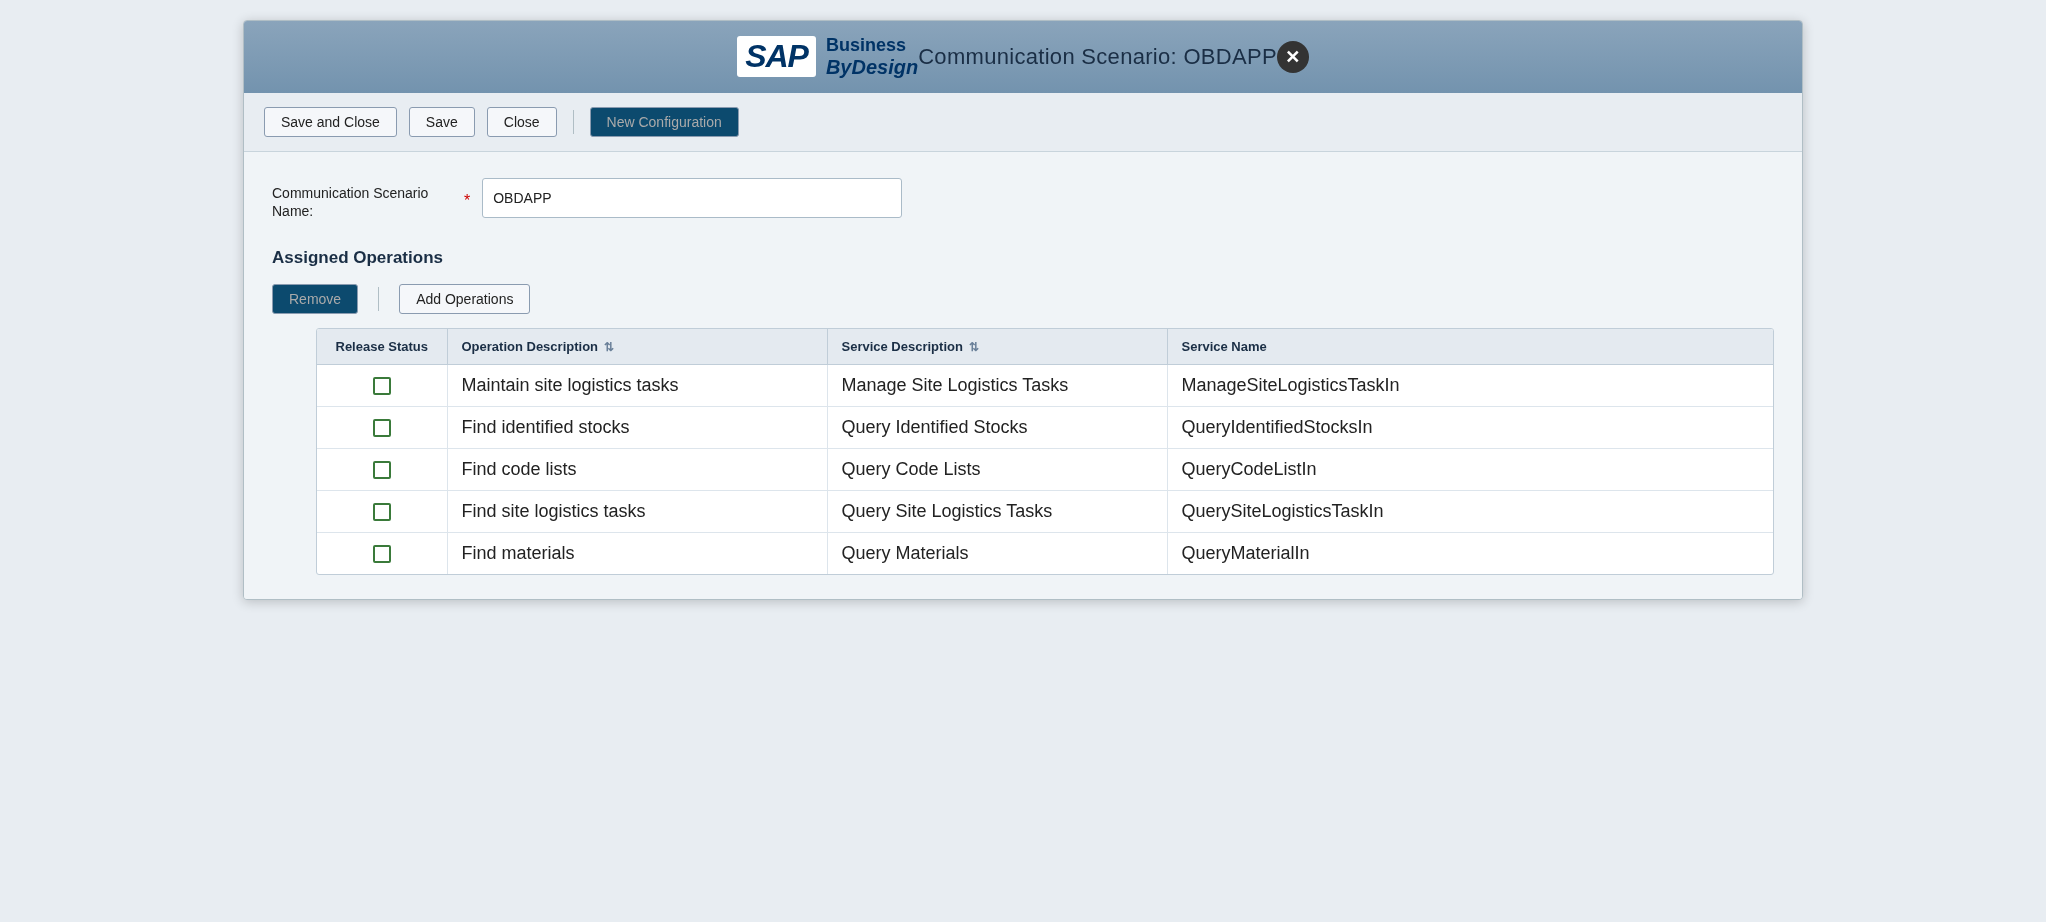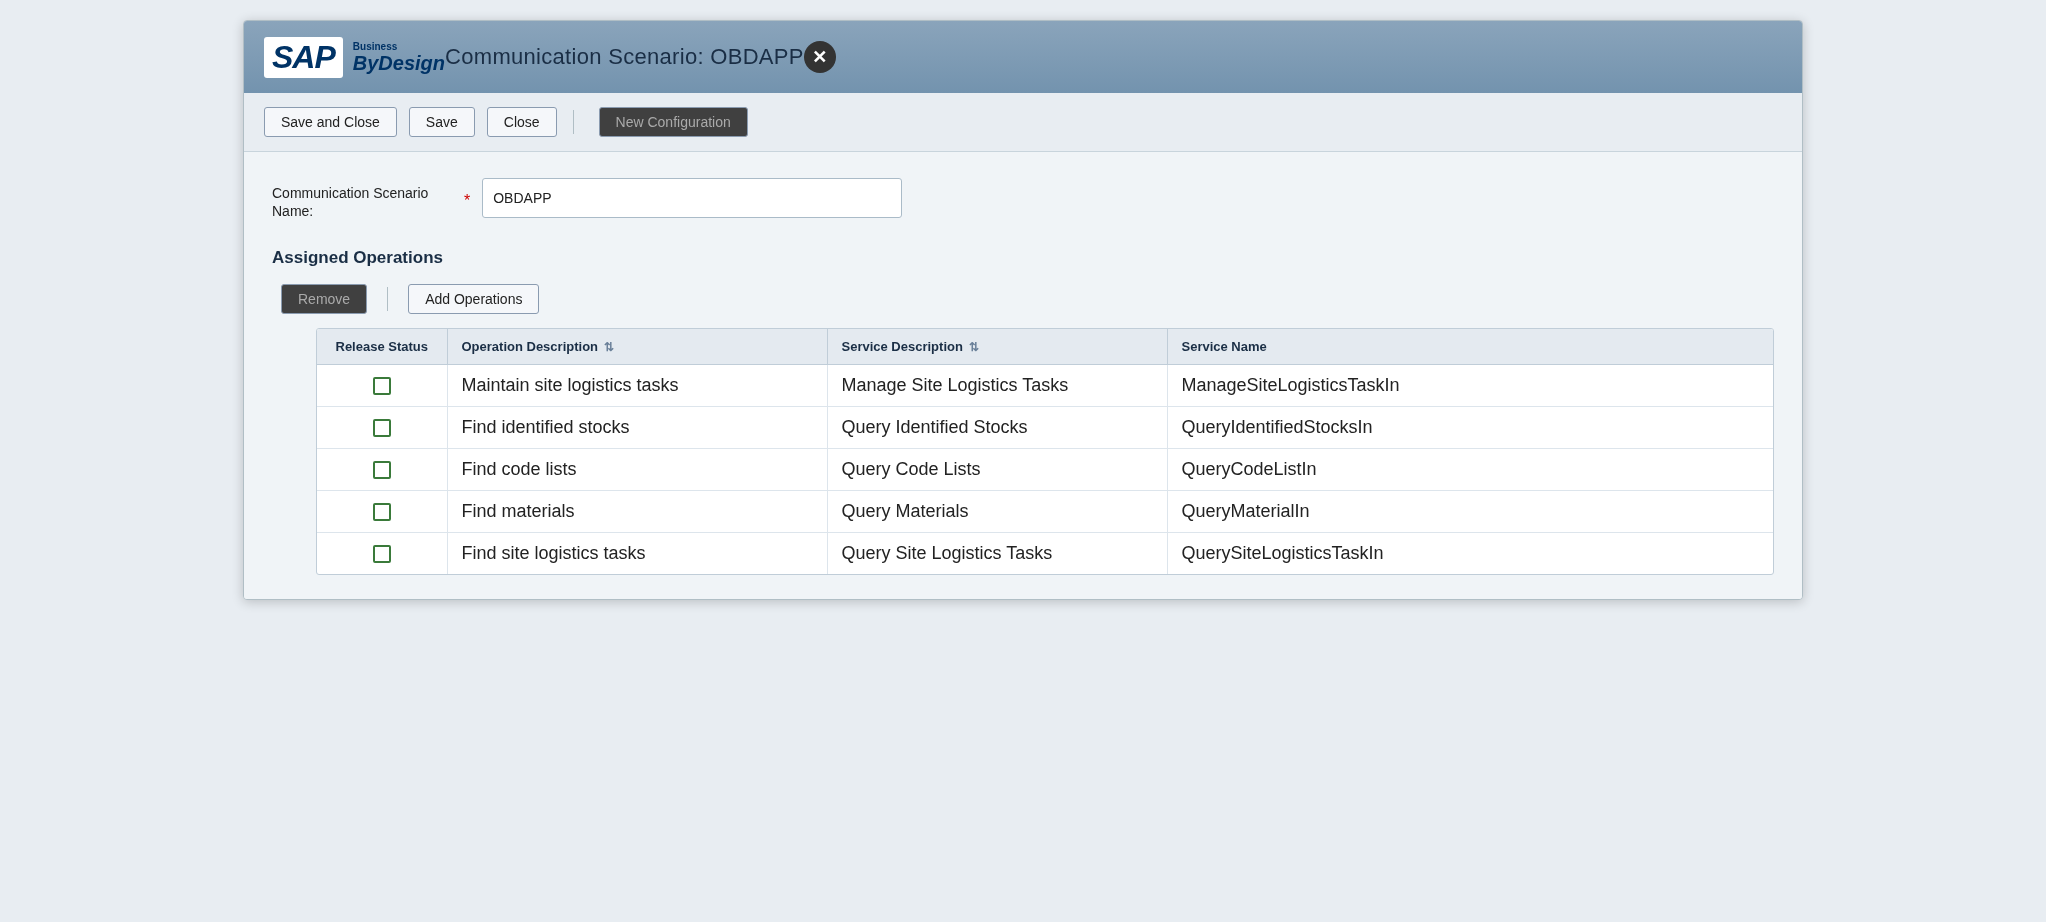--- a/index.html
+++ b/index.html
@@ -18,22 +18,22 @@
       background: #f0f4f7;
       border: 1px solid #b0bec5;
       border-radius: 4px;
       overflow: hidden;
       box-shadow: 0 2px 12px rgba(0,0,0,0.2);
     }
     .header {
       background: linear-gradient(180deg, #8aa4bb 0%, #7393ae 100%);
       display: flex;
       align-items: center;
-      justify-content: flex-start;
-      padding: 0 20px;
+      justify-content: center;
+      padding: 0 7px;
       height: 72px;
     }
     .sap-logo {
       display: flex;
       align-items: center;
       gap: 4px;
     }
     .sap-brand {
       font-size: 32px;
       font-weight: 900;
@@ -44,21 +44,21 @@
       padding: 2px 8px;
       border-radius: 3px;
     }
     .sap-sub {
       display: flex;
       flex-direction: column;
       margin-left: 6px;
       line-height: 1.1;
     }
     .sap-business {
-      font-size: 10px;
+      font-size: 18px;
       color: #003366;
       font-weight: bold;
     }
     .sap-bydesign {
       font-size: 20px;
       color: #003366;
       font-weight: bold;
       font-style: italic;
     }
     .header-title {
@@ -94,22 +94,21 @@
       background: #f5f7fa;
       border-radius: 3px;
       cursor: pointer;
       font-size: 14px;
       color: #222;
       white-space: nowrap;
     }
     .btn.disabled {
       color: #aaa;
       cursor: default;
-      background: #404040;
-      margin-left: 9px;
+      background: #0c4a6e;
     }
     .toolbar-divider {
       width: 1px;
       height: 24px;
       background: #b0bec5;
       margin: 0 4px;
     }
     .content {
       padding: 24px 28px;
       background: #f0f4f7;
@@ -312,31 +311,31 @@
               <td class="col-op">Find code lists</td>
               <td class="col-service">Query Code Lists</td>
               <td class="col-name">QueryCodeListIn</td>
             </tr>
             <tr>
               <td class="col-release">
                 <div class="checkbox-cell">
                   <span class="checkbox-icon"></span>
                 </div>
               </td>
+              <td class="col-op">Find site logistics tasks</td>
+              <td class="col-service">Query Site Logistics Tasks</td>
+              <td class="col-name">QuerySiteLogisticsTaskIn</td>
+            </tr>
+            <tr>
+              <td class="col-release">
+                <div class="checkbox-cell">
+                  <span class="checkbox-icon"></span>
+                </div>
+              </td>
               <td class="col-op">Find materials</td>
               <td class="col-service">Query Materials</td>
               <td class="col-name">QueryMaterialIn</td>
-            </tr>
-            <tr>
-              <td class="col-release">
-                <div class="checkbox-cell">
-                  <span class="checkbox-icon"></span>
-                </div>
-              </td>
-              <td class="col-op">Find site logistics tasks</td>
-              <td class="col-service">Query Site Logistics Tasks</td>
-              <td class="col-name">QuerySiteLogisticsTaskIn</td>
             </tr>
           </tbody>
       </table>
     </div>
   </div>
 </div>
 
 </body></html>

